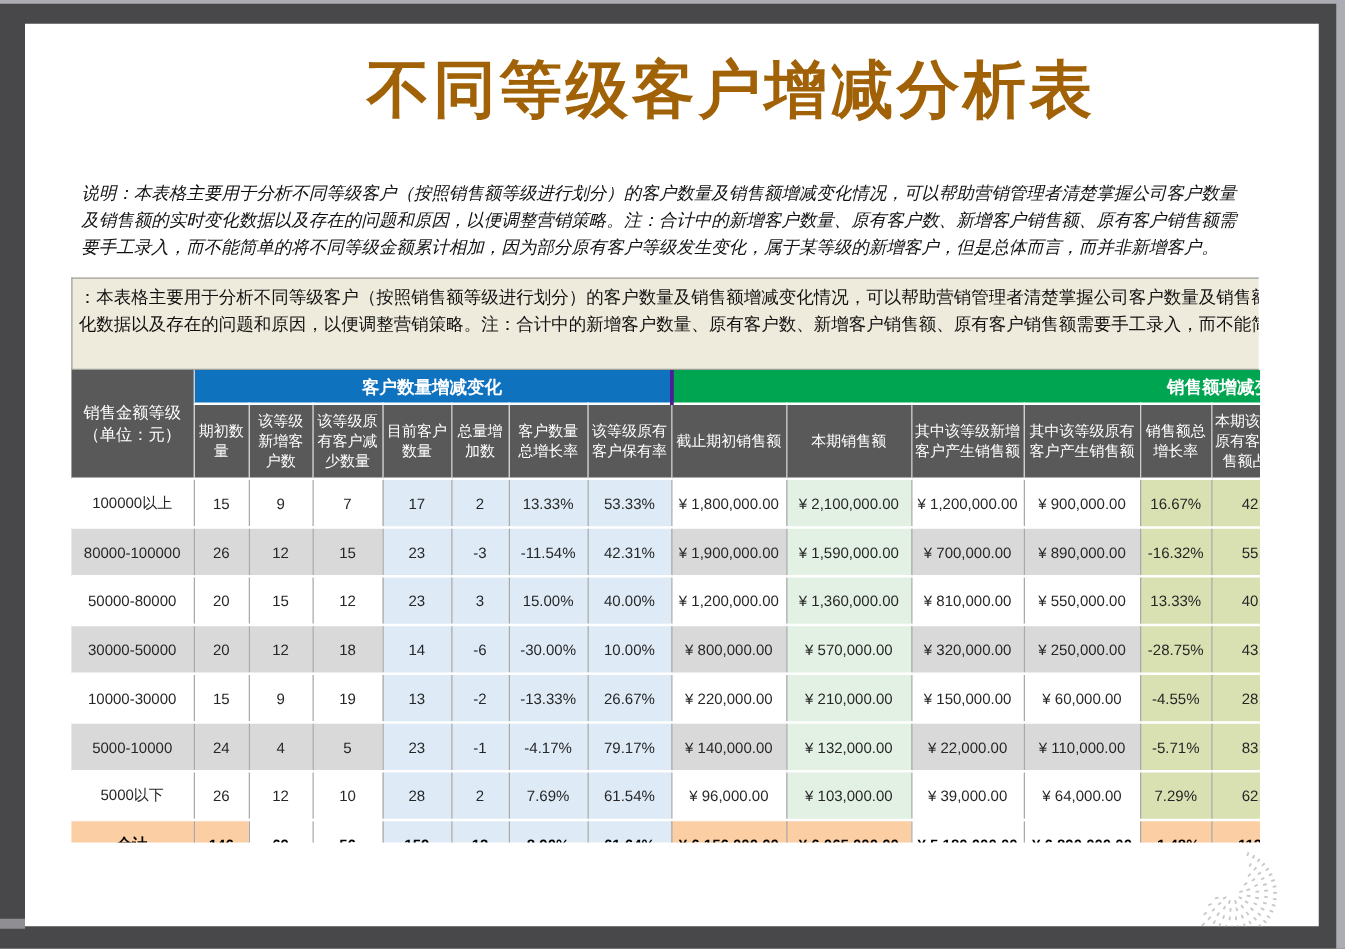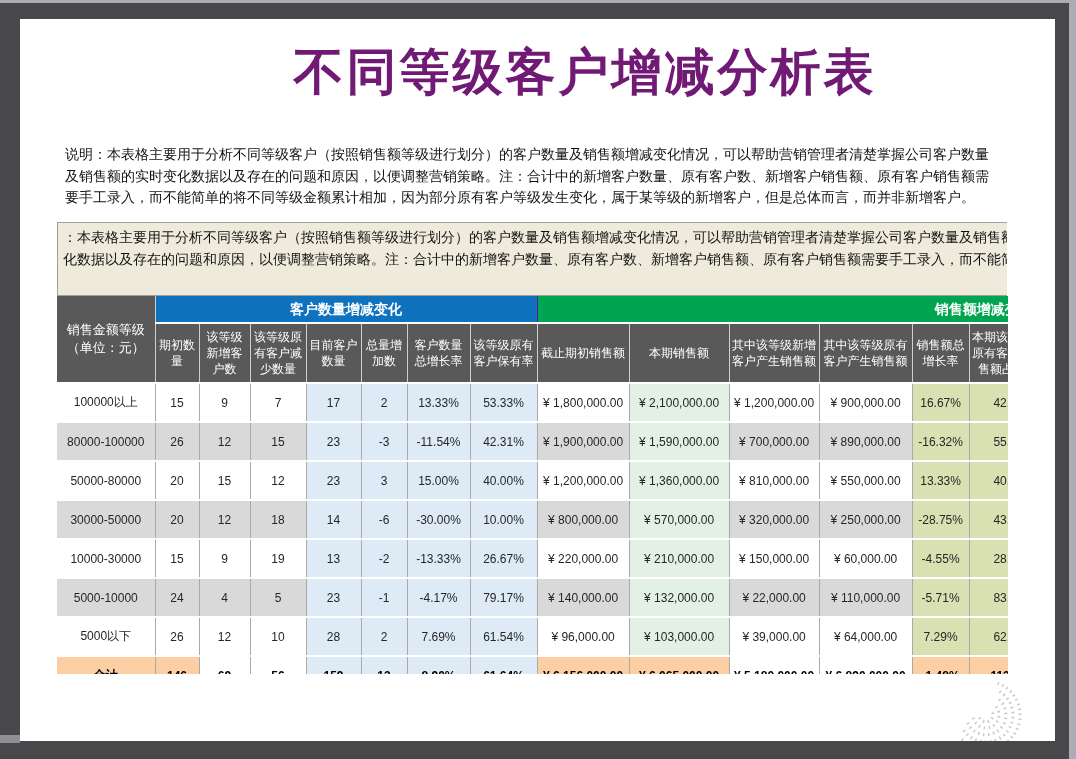--- a/index.html
+++ b/index.html
@@ -11,28 +11,28 @@
   .frame-top-strip{position:absolute;left:0;top:0;width:1076px;height:3px;background:var(--frame-light,#acacb4);}
   .frame-right-strip{position:absolute;right:0;top:0;width:7px;height:759px;background:var(--frame-light,#acacb4);}
   .frame-notch{position:absolute;left:0;top:735px;width:20px;height:8px;background:#8e8e93;}
   .page{
     position:absolute;left:20px;top:19px;width:1035px;height:722px;
     background:#ffffff;overflow:hidden;
   }
   .page-title{
     position:absolute;left:0;right:0;top:26px;
     text-align:center;padding-left:95px;
-    font-size:50px;line-height:54px;font-weight:900;letter-spacing:3px;color:#701a75;
+    font-size:50px;line-height:54px;font-weight:900;letter-spacing:3px;color:#a16207;
     white-space:nowrap;
   }
   .intro{
     position:absolute;left:45px;top:125px;width:960px;
     font-size:14px;line-height:21.5px;color:#111;
   }
-  .intro div{white-space:nowrap;}
+  .intro div{white-space:nowrap;font-style:italic;}
   .note-box{
     position:absolute;left:37px;top:203px;width:944px;height:69px;
     background:var(--note-bg,#efebdc);
     border:1px solid #a0a09a;border-right:none;
     overflow:hidden;padding:3px 0 0 5px;
     font-size:14px;line-height:22px;color:#111;
   }
   .note-box div{white-space:nowrap;}
   .table-wrap{
     position:absolute;left:37px;top:277px;width:951px;height:378px;overflow:hidden;
@@ -42,21 +42,21 @@
   .c5{width:46px}.c6{width:63px}.c7{width:67px}.c8{width:92px}.c9{width:100px}
   .c10{width:90px}.c11{width:93px}.c12{width:57px}.c13{width:66px}
   .tbl th{
     background:var(--header-gray,#595959);color:#fff;font-weight:normal;
     font-size:12px;line-height:16px;text-align:center;vertical-align:middle;
     border-right:1px solid #cfcfcf;border-bottom:2px solid #fff;padding:1px 2px;
   }
   .tbl tr.band-row th{height:24px;}
   .tbl tr.sub-row th{height:56px;}
   .tbl th.corner{font-size:13px;line-height:18px;}
-  .tbl th.band{font-size:14px;font-weight:bold;border-right:1px solid #4c1d95;}
+  .tbl th.band{font-size:14px;font-weight:bold;border-right:3px solid #4c1d95;}
   .tbl th.band.blue{background:var(--band-blue,#0f72be);}
   .tbl th.band.green{background:var(--band-green,#00a551);text-align:right;}
   .tbl td{
     height:37px;font-size:12px;text-align:center;vertical-align:middle;color:#262626;
     border-right:1px solid #a9a9a9;border-top:2px solid #fff;padding:0 2px;
   }
   tbody tr.odd td{background:#ffffff;}
   tbody tr.even td{background:var(--row-gray,#d9d9d9);margin-left:21px;}
   tbody tr td:nth-child(n+5):nth-child(-n+8){background:var(--col-blue,#deebf7);}
   tbody tr td:nth-child(10){background:var(--col-mint,#e2f1e3);}

